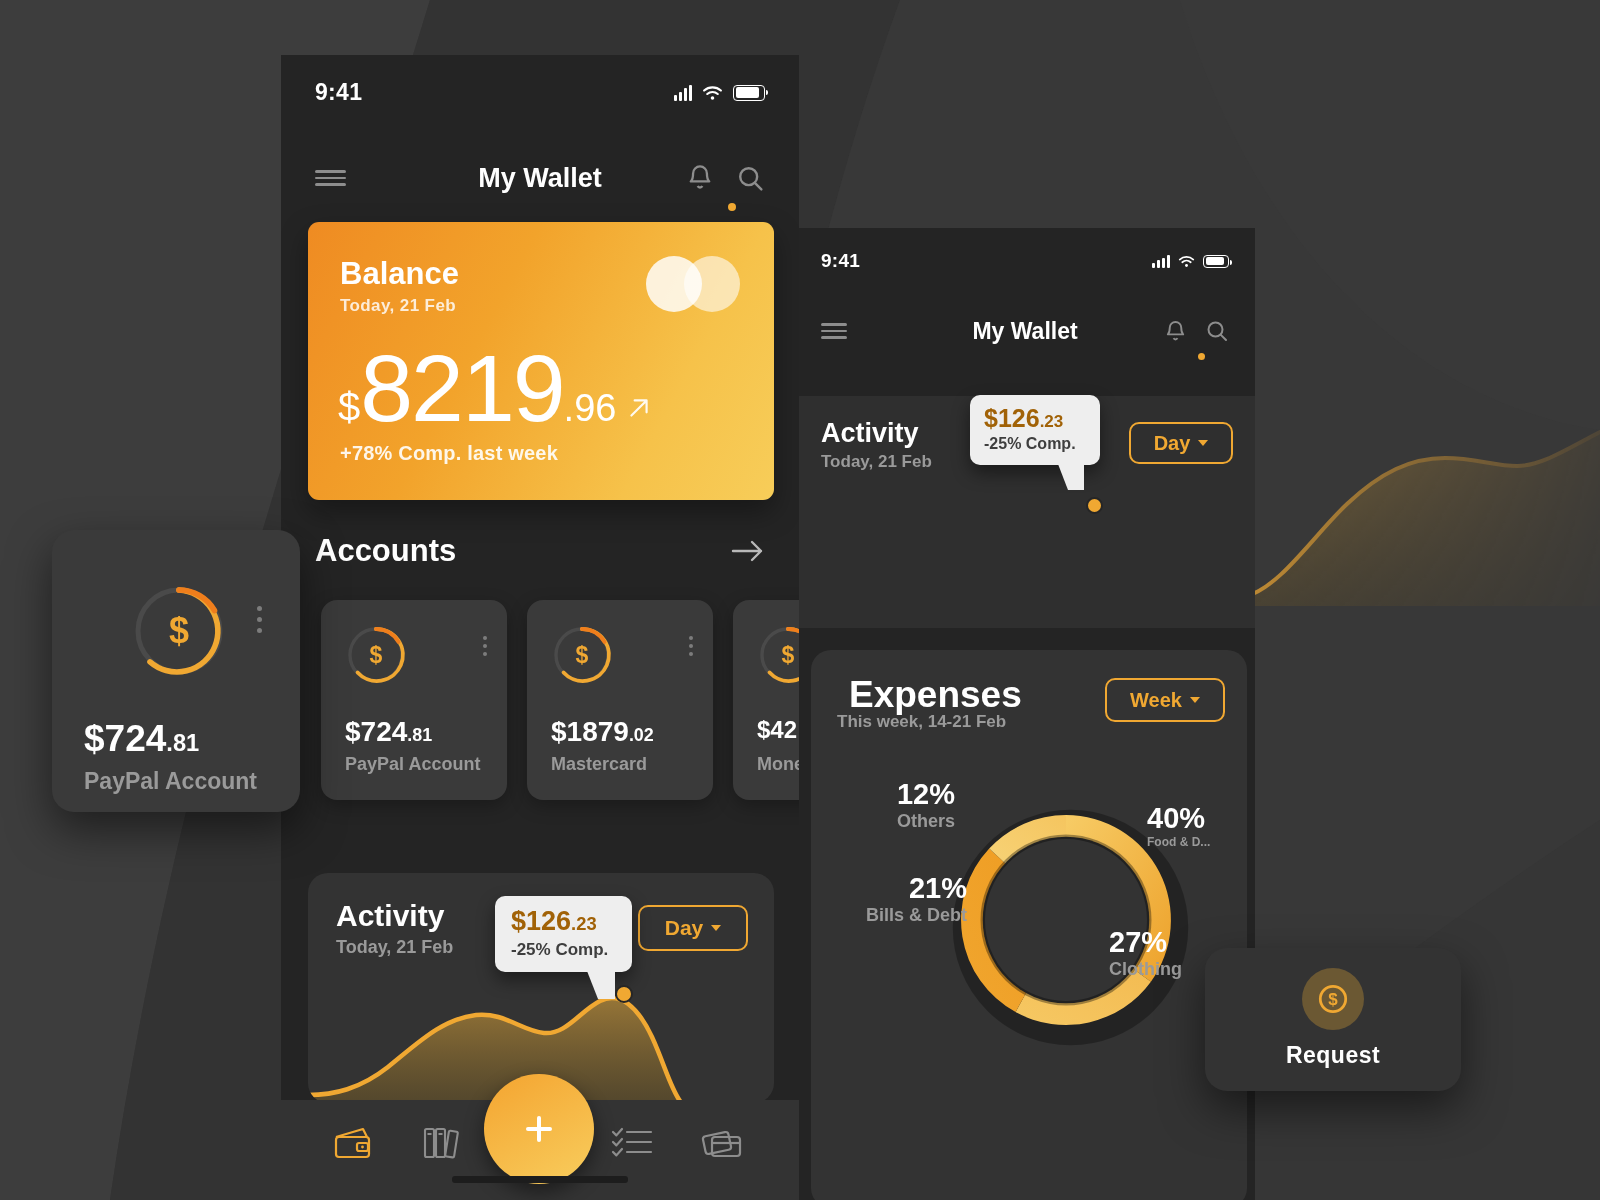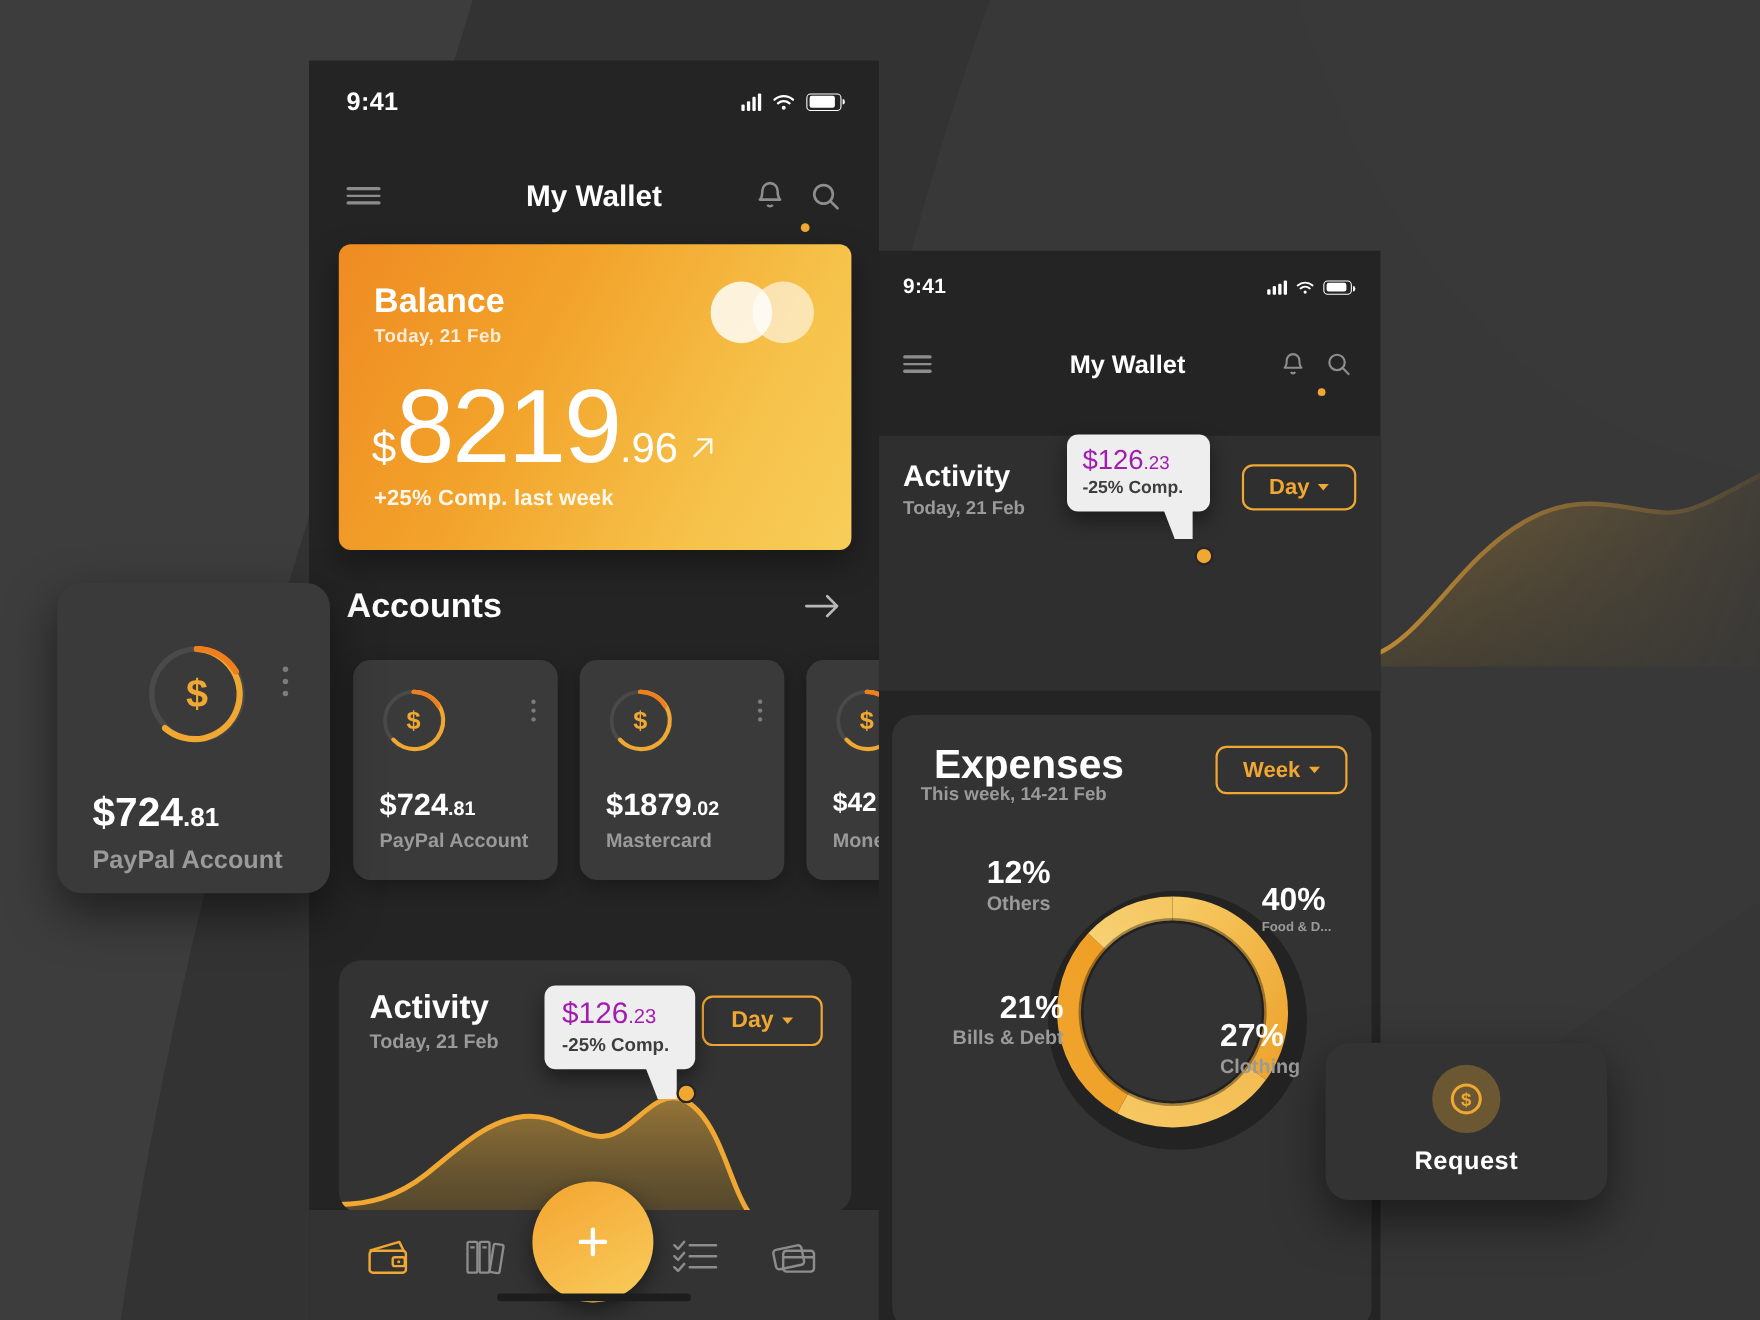--- a/index.html
+++ b/index.html
@@ -99,21 +99,21 @@
     position:absolute; border:2px solid #f0a832; border-radius:10px;
     color:#f0a832; font-weight:bold; display:flex; align-items:center;
     justify-content:center; gap:8px;
   }
   .chev { width:0;height:0;border-left:5px solid transparent;border-right:5px solid transparent;border-top:6px solid #f0a832; }
 
   .tooltip {
     position:absolute; background:#eeeeee; border-radius:10px;
     box-shadow:0 8px 18px rgba(0,0,0,.45); z-index:30;
   }
-  .tt-amt { color:#a21caf; font-weight:normal; }
+  .tt-amt { color:#a16207; font-weight:bold; }
   .tt-amt .c { font-size:.68em; }
   .tt-sub { color:#3e3e3e; font-weight:bold; }
   .tt-tail { position:absolute; width:0;height:0; }
   .tt-point { position:absolute; border-radius:50%; background:#f0a832; border:2.5px solid #262626; z-index:29;}
 
   .wave-clip { position:absolute; overflow:hidden; }
 
   
   .dl { position:absolute; text-align:right; }
   .dl.r { text-align:left; }
@@ -244,21 +244,21 @@
         <path d="M-51.2,-47.7 A70,70 0 0 1 0,-70 L0,-41 A41,41 0 0 0 -30.0,-27.9 Z" fill="url(#g12)"></path>
         <circle r="55.5" fill="#333"></circle>
         <circle r="55.5" fill="none" stroke="rgba(0,0,0,.35)" stroke-width="3"></circle>
       </g>
     </svg>
 
     <div class="dl" style="left:14px; top:128px; width:130px;">
       <b style="font-size:29px;">12%</b>
       <span style="font-size:18px;">Others</span>
     </div>
-    <div class="dl" style="left:0px; top:222px; width:156px;margin-top:28px;">
+    <div class="dl" style="left:0px; top:222px; width:156px;">
       <b style="font-size:29px;">21%</b>
       <span style="font-size:18px;">Bills &amp; Debt</span>
     </div>
     <div class="dl r" style="left:324px; top:152px; width:130px;margin-left:12px;">
       <b style="font-size:29px;">40%</b>
       <span style="font-size:12px;">Food &amp; D...</span>
     </div>
     <div class="dl r" style="left:298px; top:256px; width:140px;">
       <b style="font-size:29px;margin-top:20px;">27%</b>
       <span style="font-size:18px;">Clothing</span>
@@ -349,21 +349,21 @@
 
     <div class="bc-amount-row" style="position:absolute; left:30px; top:112px;">
       <span class="bc-cur" style="font-size:40px;">$</span>
       <span class="bc-int" style="font-size:95px;">8219</span>
       <span class="bc-dec" style="font-size:38px;">.96</span>
       <svg class="bc-arrow" width="26" height="26" viewBox="0 0 24 24">
           <path d="M5 19L19 5M8 5h11v11" stroke="rgba(255,255,255,.92)" stroke-width="2" fill="none" stroke-linecap="round" stroke-linejoin="round"></path>
         </svg>
     </div>
 
-    <div class="bc-note" style="position:absolute; left:32px; top:220px; font-size:20px;">+25% Comp. last week</div>
+    <div class="bc-note" style="position:absolute; left:32px; top:220px; font-size:20px;">+78% Comp. last week</div>
 
     <div class="mc-logo" style="right:34px; top:34px; width:94px; height:56px;">
       <i class="mc-a" style="left:0; top:0; width:56px; height:56px;"></i>
       <i class="mc-b" style="right:0; top:0; width:56px; height:56px;"></i>
     </div>
   </div>
 
   <div class="sec-head" style="left:0; top:478px; padding:0 34px;">
     <div class="sec-title" style="font-size:31px;">Accounts</div>
     <svg class="sec-arrow" width="34" height="24" viewBox="0 0 34 24">

